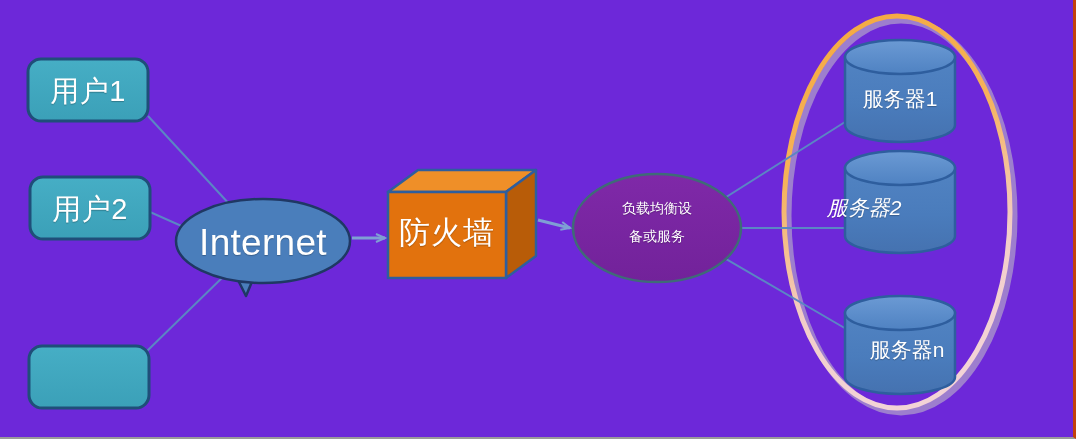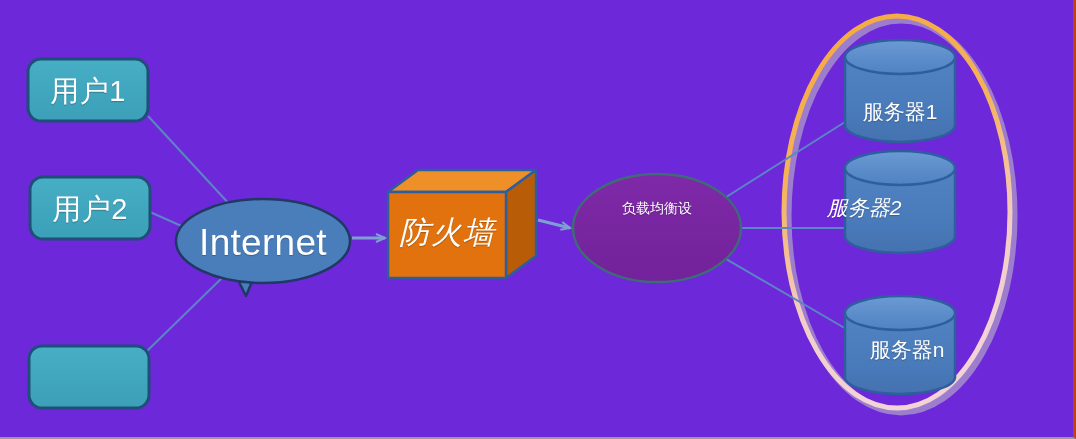--- a/index.html
+++ b/index.html
@@ -148,21 +148,22 @@
         <ellipse cx="900" cy="313" rx="55" ry="17" fill="url(#cylTop)" stroke="#2e5e9e" stroke-width="2.5"></ellipse>
       </g>
     </g>
   </svg>
 
   <div class="node-label label-user" style="left:28px; top:75px; width:120px;">用户1</div>
   <div class="node-label label-user" style="left:30px; top:193px; width:120px;">用户2</div>
 
   <div class="node-label label-internet" style="left:176px; top:222px; width:174px;">Internet</div>
 
-  <div class="node-label label-firewall" style="left:388px; top:215px; width:118px;font-style:italic;">防火墙</div>
+  <div class="node-label label-firewall" style="left:388px; top:215px; width:118px;">防火墙</div>
 
   <div class="node-label label-lb" style="left:573px; top:199px; width:168px;">负载均衡设</div>
+  <div class="node-label label-lb" style="left:573px; top:227px; width:168px;">备或服务</div>
 
-  <div class="node-label label-server" style="left:845px; top:100px; width:110px;">服务器1</div>
+  <div class="node-label label-server" style="left:845px; top:87px; width:110px;">服务器1</div>
   <div class="node-label label-server" style="left:809px; top:196px; width:110px;font-style:italic;">服务器2</div>
   <div class="node-label label-server" style="left:845px; top:338px; width:124px;">服务器n</div>
 
 </div>
 
 </body></html>

